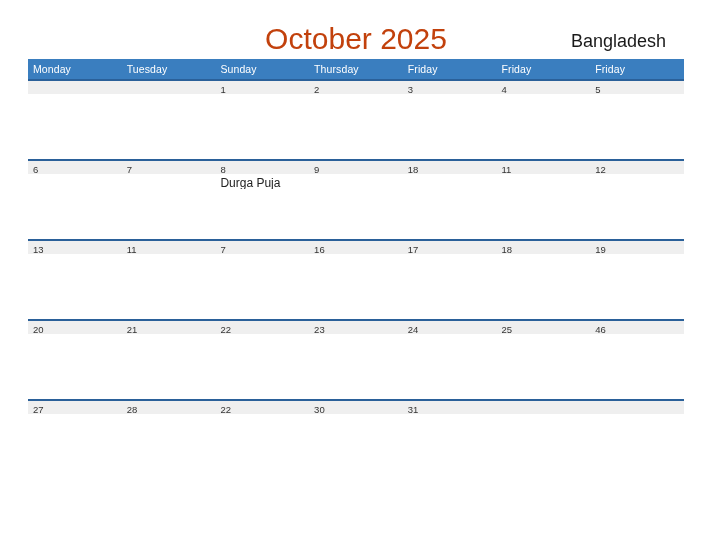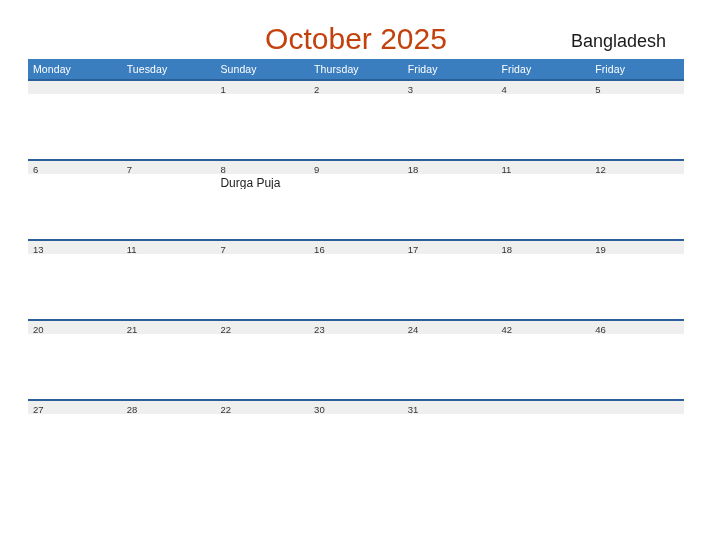--- a/index.html
+++ b/index.html
@@ -300,21 +300,21 @@
             <div class="daynum-band">23</div>
           </div>
         </td>
         <td>
           <div class="daycell">
             <div class="daynum-band">24</div>
           </div>
         </td>
         <td>
           <div class="daycell">
-            <div class="daynum-band">42</div>
+            <div class="daynum-band">25</div>
           </div>
         </td>
         <td>
           <div class="daycell">
             <div class="daynum-band">46</div>
           </div>
         </td>
       </tr>
       <tr>
         <td>

